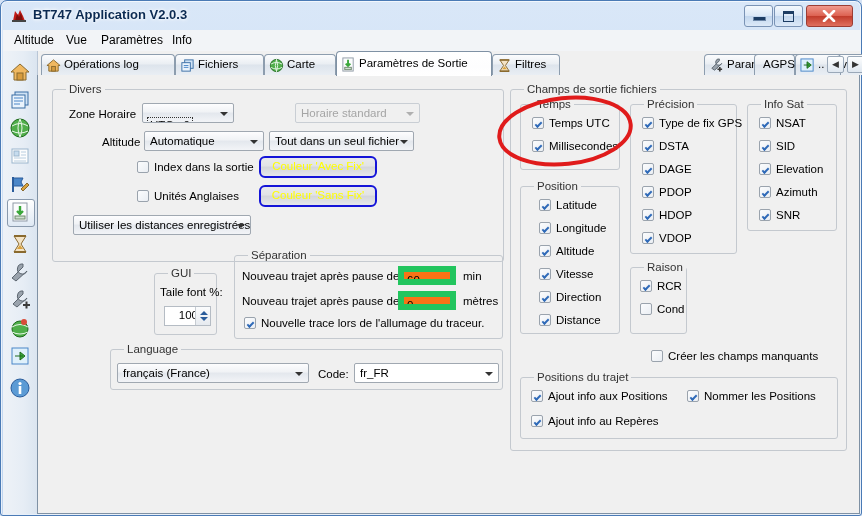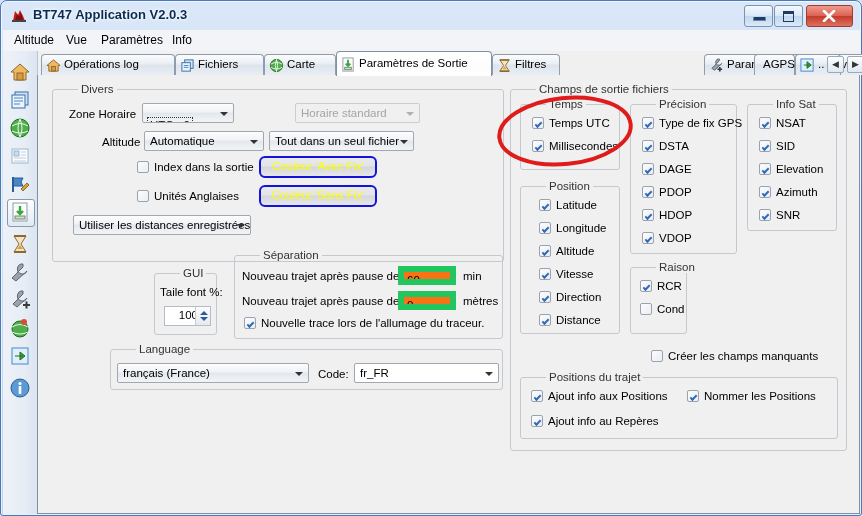--- a/index.html
+++ b/index.html
@@ -110,21 +110,21 @@
   #tabpage{
     position:absolute;left:34px;top:24px;width:823px;height:439px;
     background:#f0f0f0;border:1px solid #7f91a4;border-top:none;box-sizing:border-box;
   }
   
   .grp{
     position:absolute;box-sizing:border-box;
     border:1px solid #c4c9cf;border-radius:3px;
   }
   .grp>.grp-title{
-    position:absolute;top:-7px;left:25px;
+    position:absolute;top:-7px;left:13px;
     background:#f0f0f0;padding:0 3px;font-size:11.5px;color:#333;white-space:nowrap;
   }
   .lbl{position:absolute;font-size:11.5px;color:#000;white-space:nowrap;}
   
   .cb{position:absolute;cursor:default;white-space:nowrap;font-size:11.5px;}
   .cb .box{
     position:absolute;left:0;top:1px;width:12px;height:12px;box-sizing:border-box;
     border:1px solid #9aa3ad;border-radius:2px;
     background:linear-gradient(135deg,#fbfcfd 0%,#eaeef3 100%);
   }

